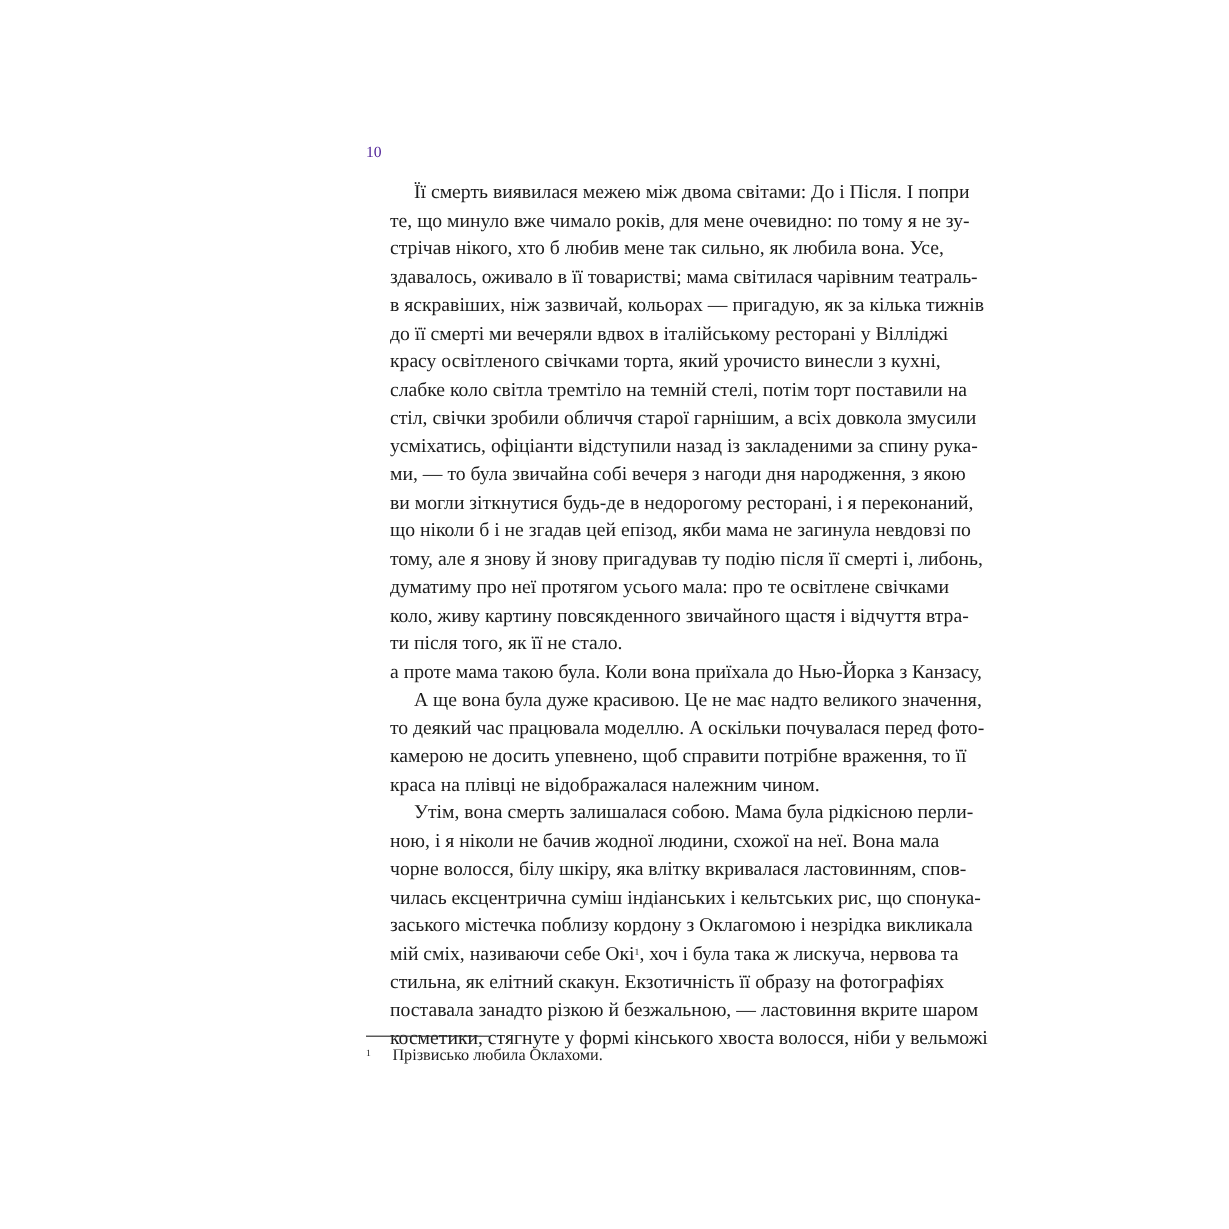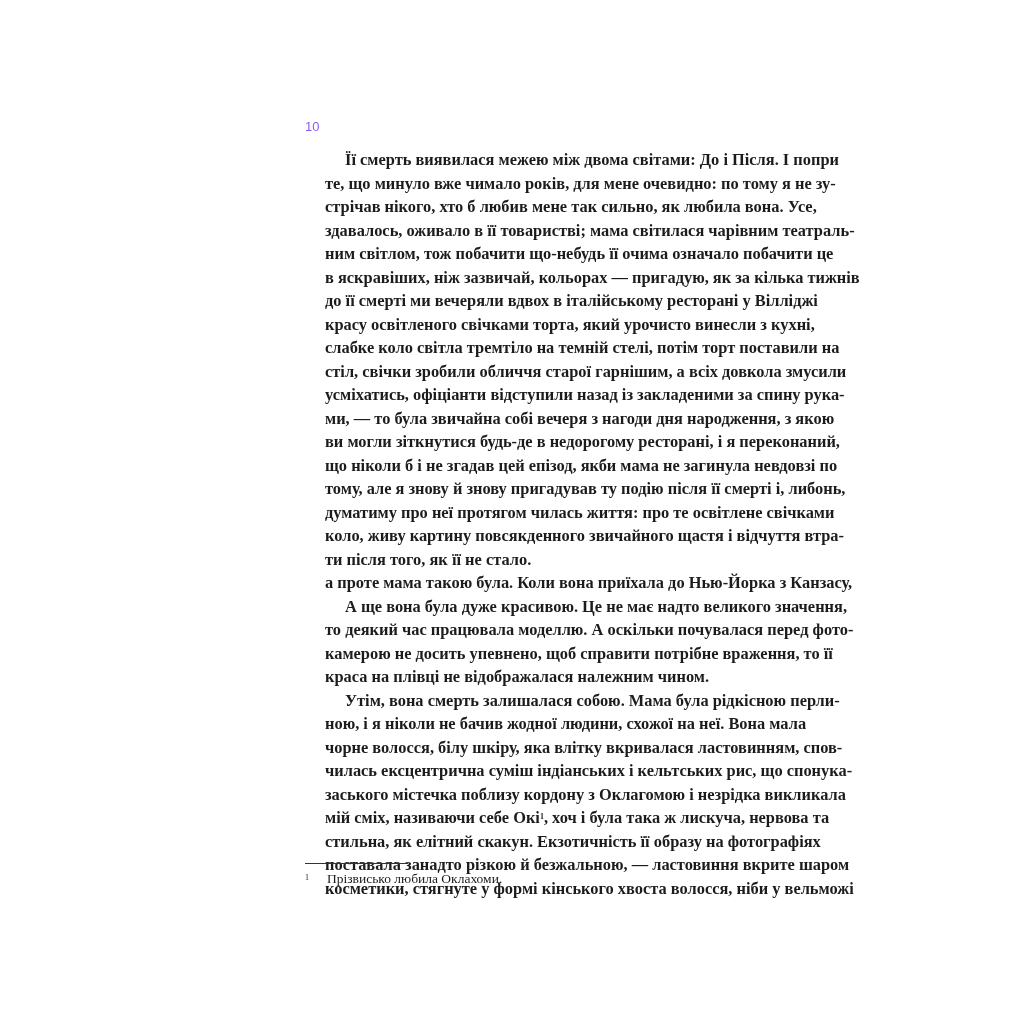--- a/index.html
+++ b/index.html
@@ -1,28 +1,28 @@
 <!DOCTYPE html>
 <html><head>
   <meta charset="utf-8">
   <style>
     html, body { margin: 0; padding: 0; background: #ffffff; }
     body { width: 1024px; height: 1024px; position: relative; overflow: hidden; }
     .page { position: absolute; left: 0; top: 0; width: 1024px; height: 1024px; background: #fff; }
     .page-number {
       position: absolute; left: 305px; top: 119px;
-      font-family: Liberation Sans, sans-serif; font-size: 13px; color: #8b5cf6;
+      font-family: Liberation Serif, serif; font-size: 13px; color: #4c1d95;
     }
     .body-text {
       position: absolute; left: 305px; top: 148px; width: 451px;
       font-family: "Liberation Serif", serif; font-size: 16.4px; line-height: 23.5px;
       color: #1c1c1c; text-align: justify; hyphens: manual;
     }
     .body-text p { margin: 0; text-indent: 20px; }
-    .line { display: block; text-align: justify; text-align-last: justify; white-space: nowrap; font-weight: bold; }
+    .line { display: block; text-align: justify; text-align-last: justify; white-space: nowrap; }
     .line.last { text-align-last: left; }
     .line.indent { padding-left: 20px; }
     .footnote-rule {
       position: absolute; left: 305px; top: 863px; width: 103px; height: 0;
       border-top: 1px solid #333;
     }
     .footnote {
       position: absolute; left: 305px; top: 871px;
       font-family: "Liberation Serif", serif; font-size: 13.5px; color: #1c1c1c;
     }
@@ -34,32 +34,31 @@
 
 <div class="page">
   <div class="page-number">10</div>
 
   <div class="body-text">
     <p>
       <span class="line indent">Її смерть виявилася межею між двома світами: До і Після. І попри</span>
       <span class="line">те, що минуло вже чимало років, для мене очевидно: по тому я не зу-</span>
       <span class="line">стрічав нікого, хто б любив мене так сильно, як любила вона. Усе,</span>
       <span class="line">здавалось, оживало в її товаристві; мама світилася чарівним театраль-</span>
-      <span class="line">ним світлом, тож побачити що-небудь її очима означало побачити це</span>
       <span class="line">в яскравіших, ніж зазвичай, кольорах — пригадую, як за кілька тижнів</span>
       <span class="line">до її смерті ми вечеряли вдвох в італійському ресторані у Вілліджі</span>
       <span class="line">красу освітленого свічками торта, який урочисто винесли з кухні,</span>
       <span class="line">слабке коло світла тремтіло на темній стелі, потім торт поставили на</span>
       <span class="line">стіл, свічки зробили обличчя старої гарнішим, а всіх довкола змусили</span>
       <span class="line">усміхатись, офіціанти відступили назад із закладеними за спину рука-</span>
       <span class="line">ми, — то була звичайна собі вечеря з нагоди дня народження, з якою</span>
       <span class="line">ви могли зіткнутися будь-де в недорогому ресторані, і я переконаний,</span>
       <span class="line">що ніколи б і не згадав цей епізод, якби мама не загинула невдовзі по</span>
       <span class="line">тому, але я знову й знову пригадував ту подію після її смерті і, либонь,</span>
-      <span class="line">думатиму про неї протягом чилась життя: про те освітлене свічками</span>
+      <span class="line">думатиму про неї протягом усього мала: про те освітлене свічками</span>
       <span class="line">коло, живу картину повсякденного звичайного щастя і відчуття втра-</span>
       <span class="line last">ти після того, як її не стало.</span>
     </p>
     <p>
       <span class="line">а проте мама такою була. Коли вона приїхала до Нью-Йорка з Канзасу,</span>
       <span class="line indent">А ще вона була дуже красивою. Це не має надто великого значення,</span>
       <span class="line">то деякий час працювала моделлю. А оскільки почувалася перед фото-</span>
       <span class="line">камерою не досить упевнено, щоб справити потрібне враження, то її</span>
       <span class="line last">краса на плівці не відображалася належним чином.</span>
     </p>

